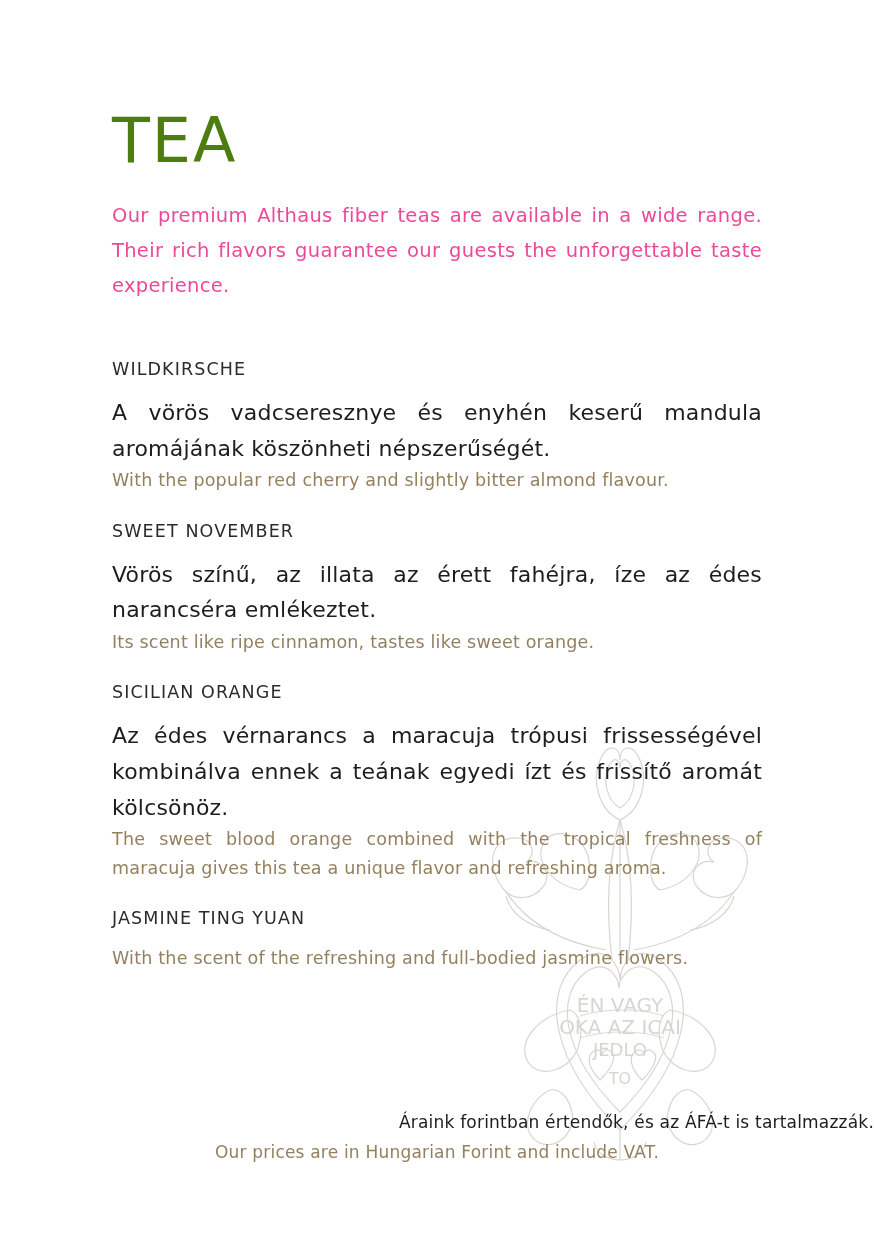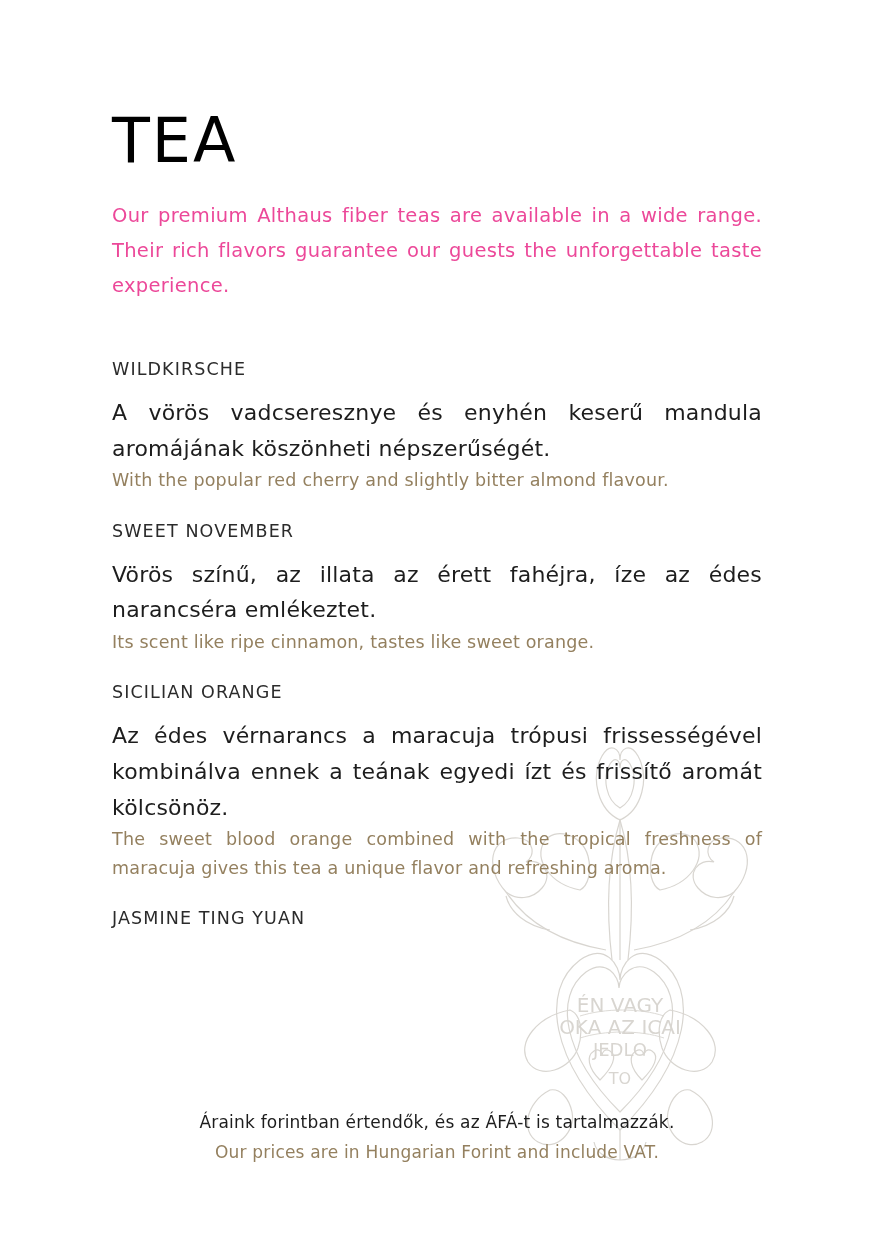--- a/index.html
+++ b/index.html
@@ -34,21 +34,21 @@
   .content {
     position: absolute;
     left: 112px;
     top: 0;
     width: 650px;
   }
 
   .title {
     font-size: 62px;
     letter-spacing: 2px;
-    color: #000000;
+    color: #4d7c0f;
     font-weight: 400;
     margin: 0;
     padding-top: 108px;
     line-height: 1.05;
     font-family: "DejaVu Sans", sans-serif;
   }
 
   .intro {
     margin-top: 26px;
     font-size: 19.5px;
@@ -94,20 +94,21 @@
     left: 0;
     right: 0;
     top: 1112px;
     text-align: center;
   }
 
   .footer-hu {
     font-size: 17px;
     color: #1d1d1d;
     letter-spacing: 0.2px;
+    text-align: right;
   }
 
   .footer-en {
     font-size: 17px;
     color: #94805f;
     letter-spacing: 0.2px;
     margin-top: 10px;
   }
 </style>
 </head>
@@ -180,20 +181,21 @@
       </div>
 
       <div class="item">
         <div class="item-name">SICILIAN ORANGE</div>
         <div class="desc-hu">Az édes vérnarancs a maracuja trópusi frissességével kombinálva ennek a teának egyedi ízt és frissítő aromát kölcsönöz.</div>
         <div class="desc-en">The sweet blood orange combined with the tropical freshness of maracuja gives this tea a unique flavor and refreshing aroma.</div>
       </div>
 
       <div class="item">
         <div class="item-name">JASMINE TING YUAN</div>
+        <div class="desc-en">With the scent of the refreshing and full-bodied jasmine flowers.</div>
       </div>
 
     </div>
   </div>
 
   <div class="footer">
     <div class="footer-hu">Áraink forintban értendők, és az ÁFÁ-t is tartalmazzák.</div>
     <div class="footer-en">Our prices are in Hungarian Forint and include VAT.</div>
   </div>
 

